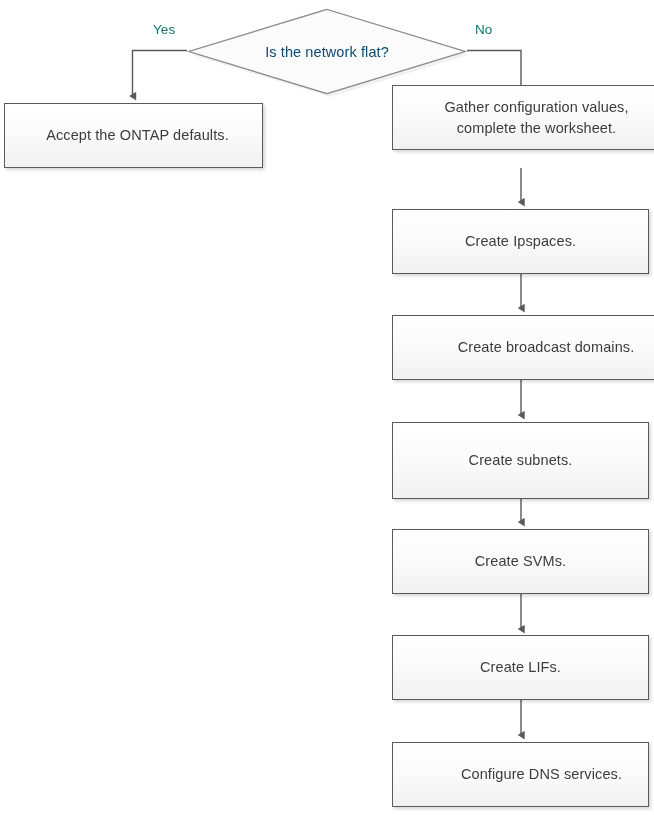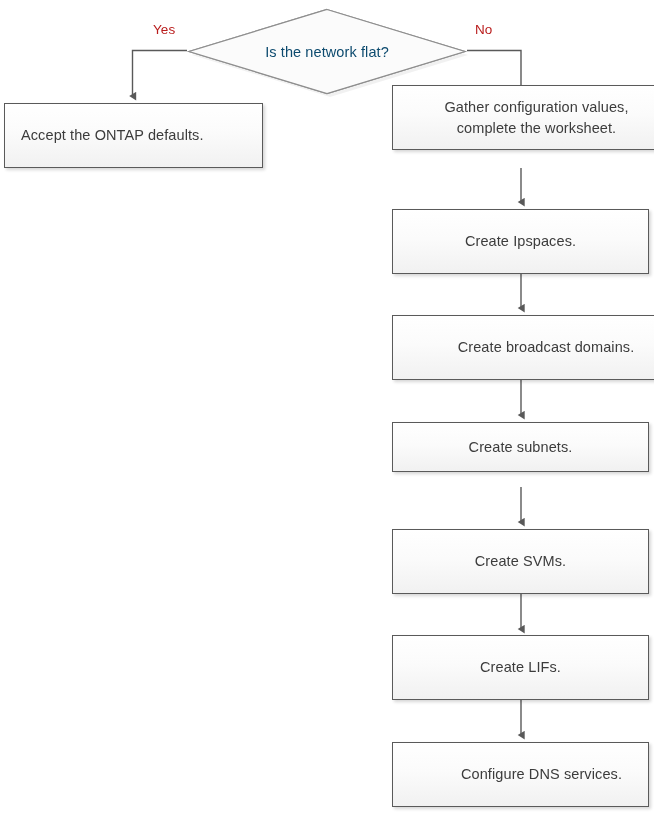--- a/index.html
+++ b/index.html
@@ -49,21 +49,21 @@
   }
   .proc-label {
     font-size: 14.5px;
     line-height: 21px;
     color: #3c3c3c;
     letter-spacing: 0.1px;
     white-space: pre-line;
     padding: 0 8px;
   }
   .proc-node.align-left {
-    justify-content: flex-start;
+    justify-content: center;
   }
   .proc-node.align-left .proc-label {
     text-align: left;
     padding-left: 16px;
   }
 
   
   #decision-node {
     position: absolute;
     z-index: 2;
@@ -89,21 +89,21 @@
     font-size: 14.5px;
     color: #0c4a6e;
     letter-spacing: 0.1px;
   }
 
   
   .branch-label {
     position: absolute;
     z-index: 3;
     font-size: 13.5px;
-    color: #b91c1c;
+    color: #0f766e;
     letter-spacing: 0.1px;
   }
   #branch-label-yes { left: 153px; top: 22px; }
   #branch-label-no  { left: 475px; top: 22px; }
 </style>
 </head>
 <body>
 
 <div id="flowchart-canvas">
 
@@ -154,21 +154,21 @@
   </div>
 
   <div class="proc-node" style="left:392px; top:209px; width:257px; height:65px;">
     <div class="proc-label">Create Ipspaces.</div>
   </div>
 
   <div class="proc-node" style="left:392px; top:315px; width:308px; height:65px;">
     <div class="proc-label">Create broadcast domains.</div>
   </div>
 
-  <div class="proc-node" style="left:392px; top:422px; width:257px; height:50px;">
+  <div class="proc-node" style="left:392px; top:422px; width:257px; height:77px;">
     <div class="proc-label">Create subnets.</div>
   </div>
 
   <div class="proc-node" style="left:392px; top:529px; width:257px; height:65px;">
     <div class="proc-label">Create SVMs.</div>
   </div>
 
   <div class="proc-node" style="left:392px; top:635px; width:257px; height:65px;">
     <div class="proc-label">Create LIFs.</div>
   </div>

